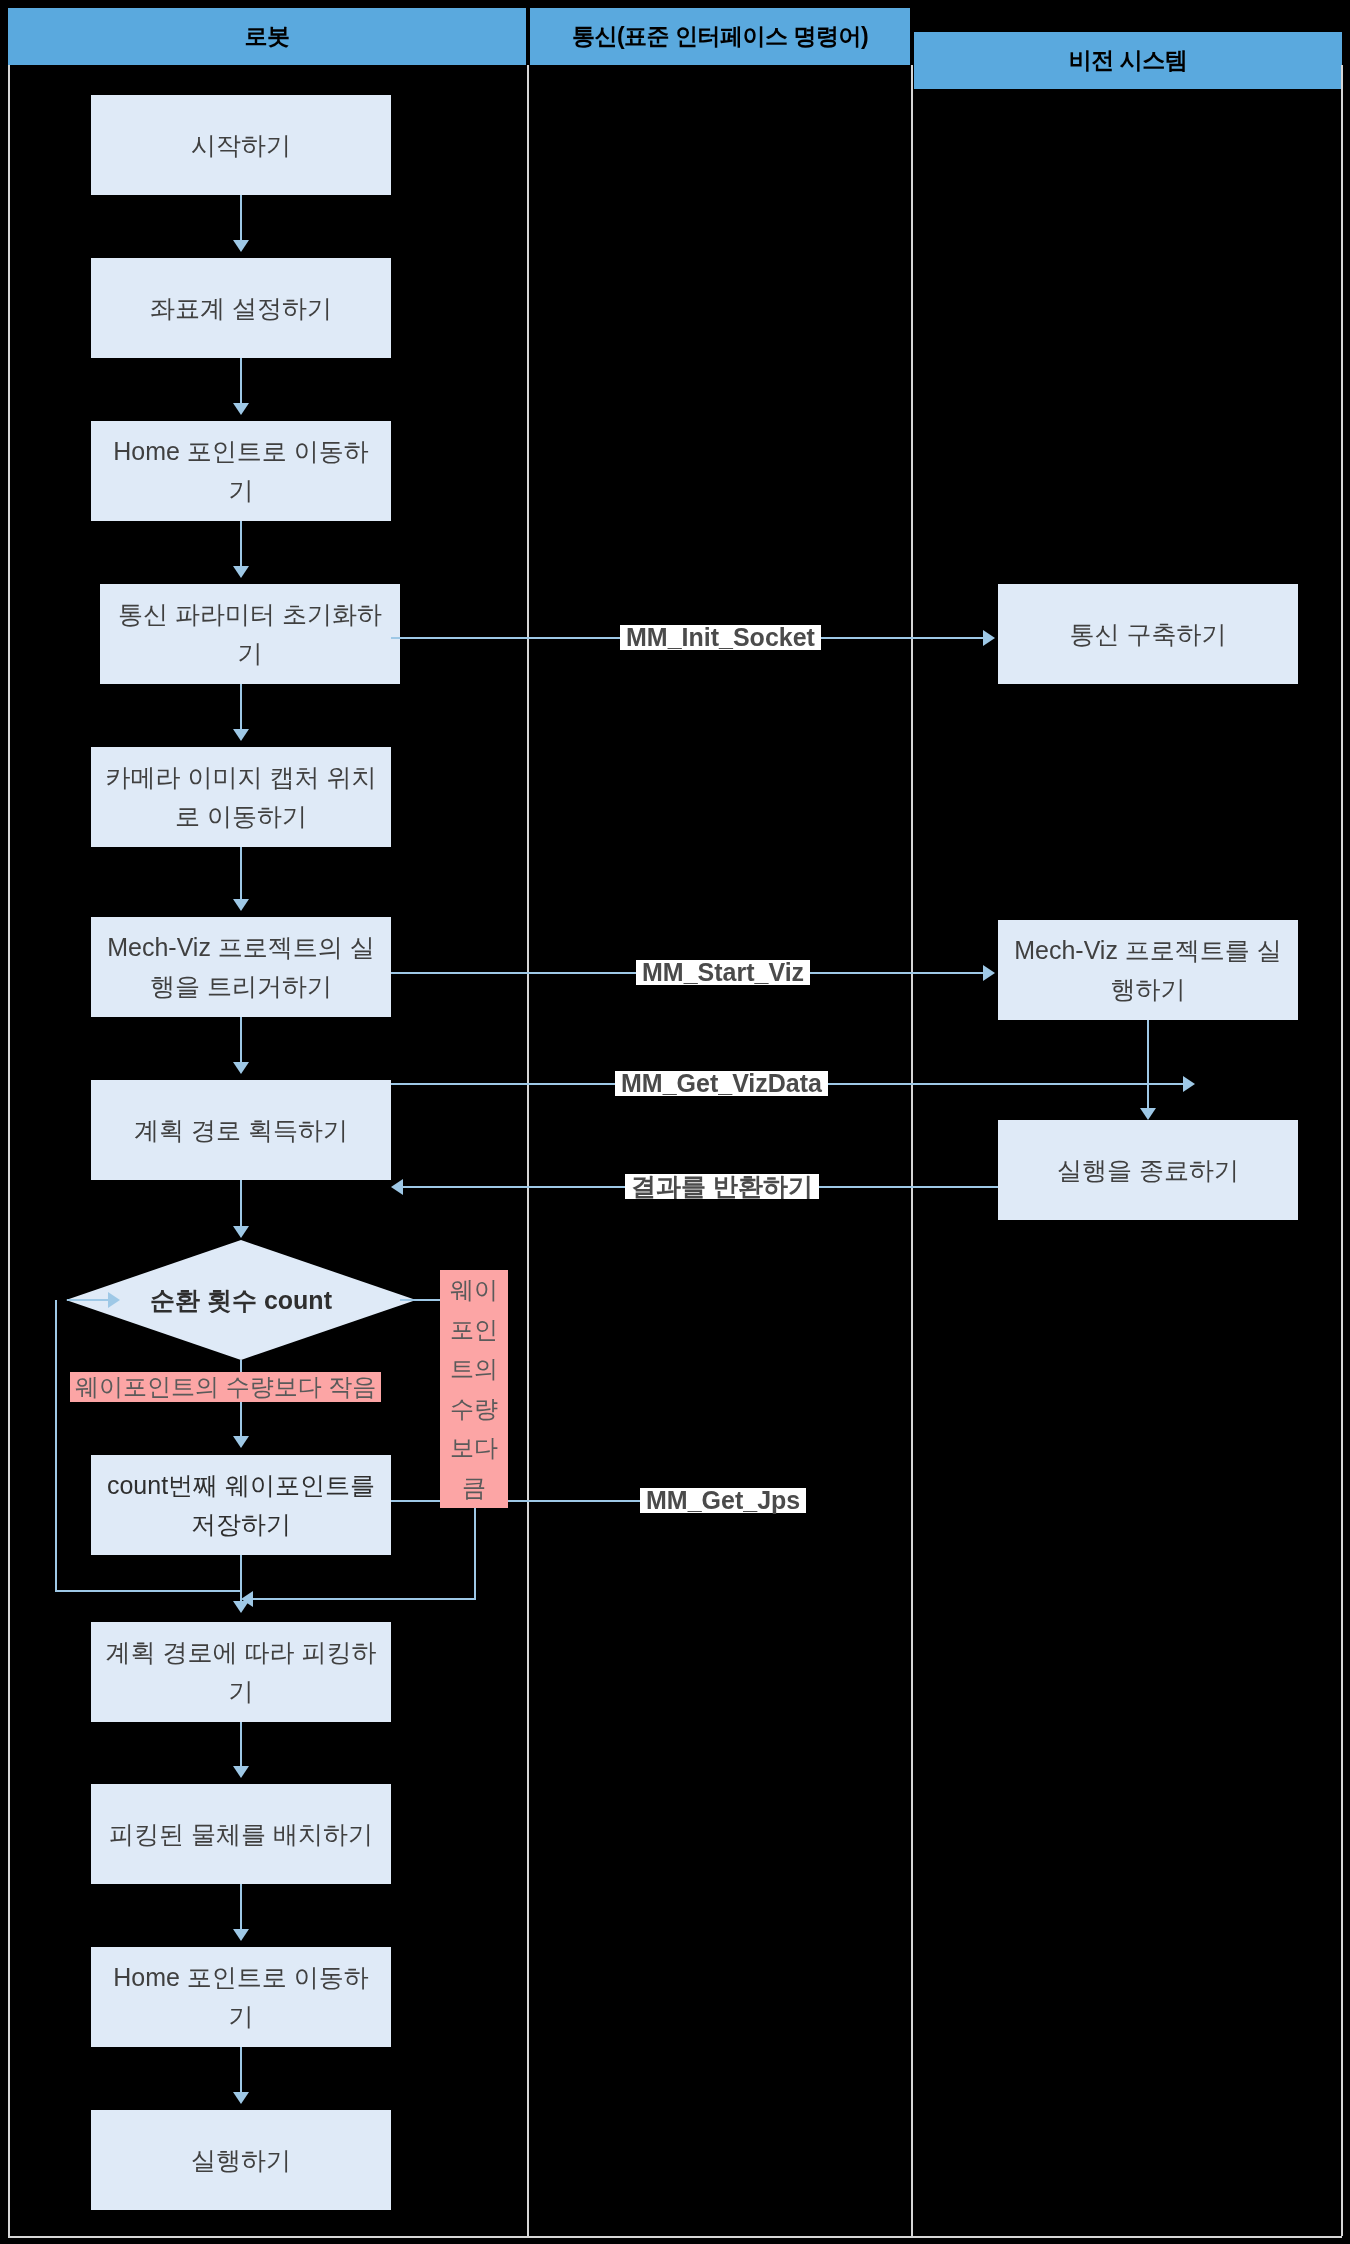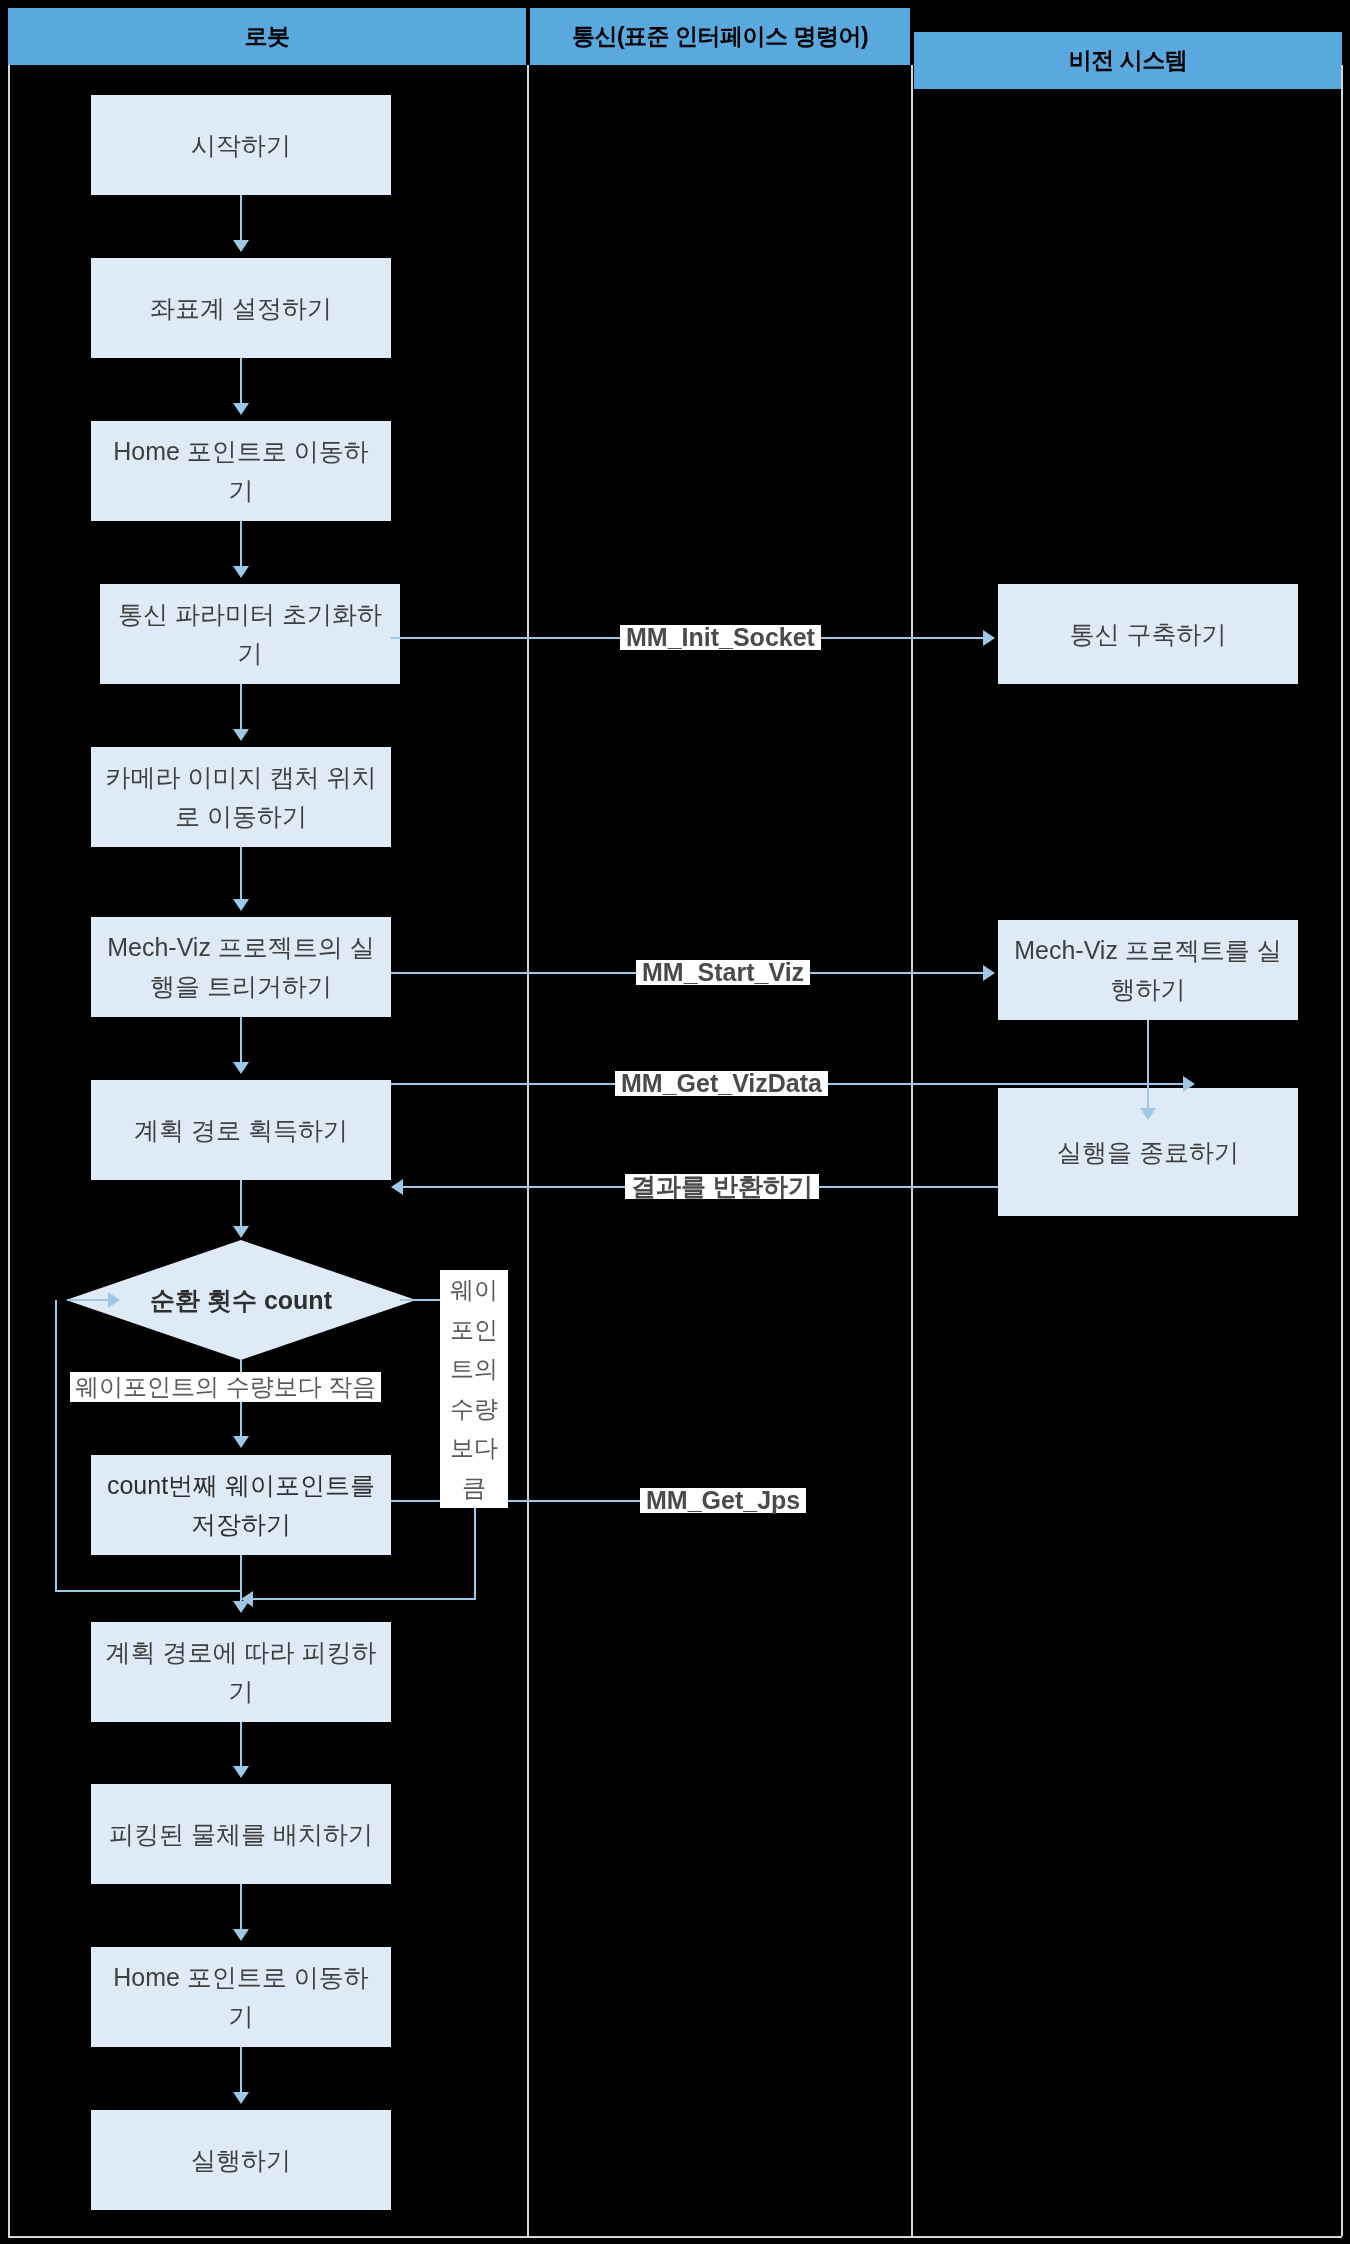--- a/index.html
+++ b/index.html
@@ -56,21 +56,21 @@
   .arw-r{border-top:8px solid transparent;border-bottom:8px solid transparent;border-left:12px solid #9ec8e6;}
   .arw-l{border-top:8px solid transparent;border-bottom:8px solid transparent;border-right:12px solid #9ec8e6;}
 
   
   .msg{
     position:absolute;background:#ffffff;color:#4b4b4b;
     font-size:25px;font-weight:bold;white-space:nowrap;
     padding:0 6px;line-height:1;
   }
   .branch-lbl{
-    position:absolute;background:#ffffff;color:#5a5a5a;
+    position:absolute;background:#fca5a5;color:#5a5a5a;
     font-size:24px;white-space:nowrap;padding:0 5px;line-height:1.25;
   }
   .branch-lbl.stacked{white-space:normal;width:58px;text-align:center;line-height:1.65;}
 </style>
 </head>
 <body>
 
 <div id="stage">
 
   <div class="lane-head l1">
@@ -143,21 +143,21 @@
   </div>
 
   <div class="node" style="left:998px;top:584px;width:300px;height:100px;">
     <span>통신 구축하기</span>
   </div>
 
   <div class="node" style="left:998px;top:920px;width:300px;height:100px;">
     <span>Mech-Viz 프로젝트를 실행하기</span>
   </div>
 
-  <div class="node" style="left:998px;top:1088px;width:300px;height:128px;text-align:right;">
+  <div class="node" style="left:998px;top:1120px;width:300px;height:100px;text-align:right;">
     <span>실행을 종료하기</span>
   </div>
 
   <div class="vline" style="left:240px;top:195px;height:48px;"></div>
   <div class="arw arw-d" style="left:233px;top:240px;"></div>
 
   <div class="vline" style="left:240px;top:358px;height:48px;"></div>
   <div class="arw arw-d" style="left:233px;top:403px;"></div>
 
   <div class="vline" style="left:240px;top:521px;height:48px;"></div>

